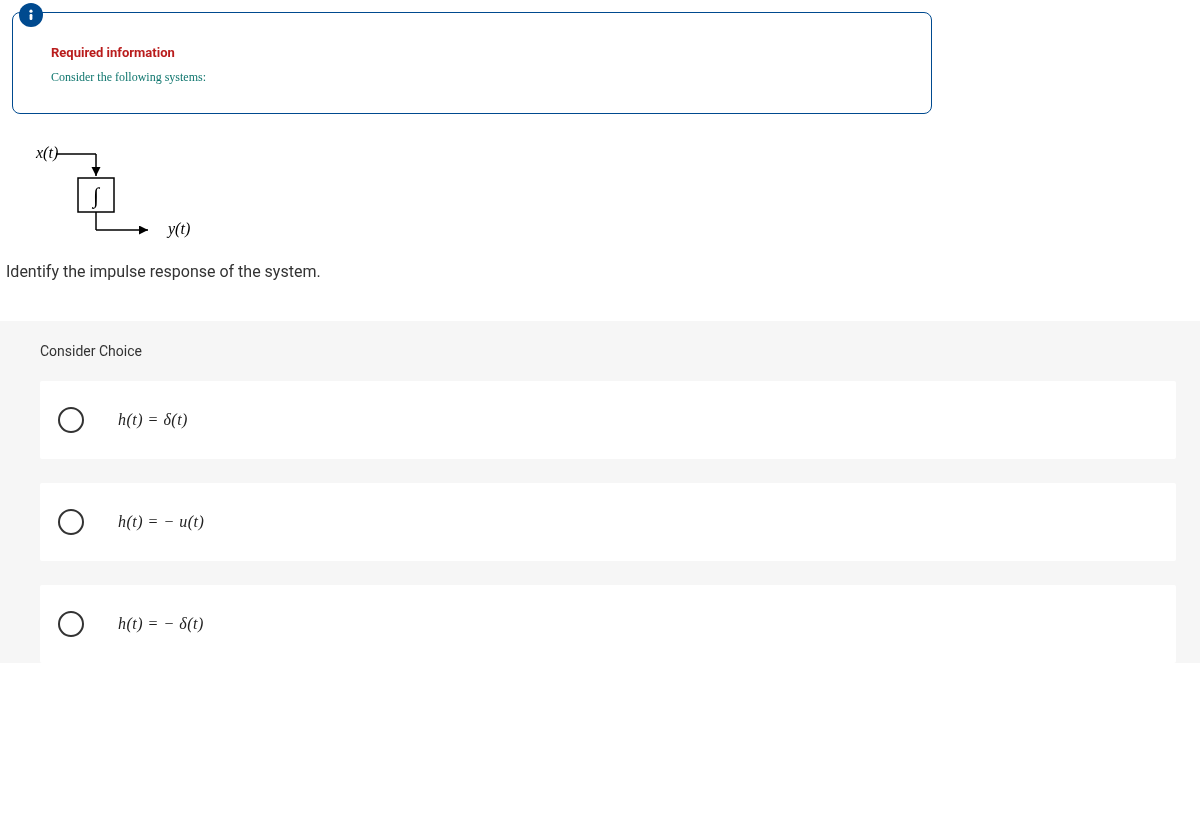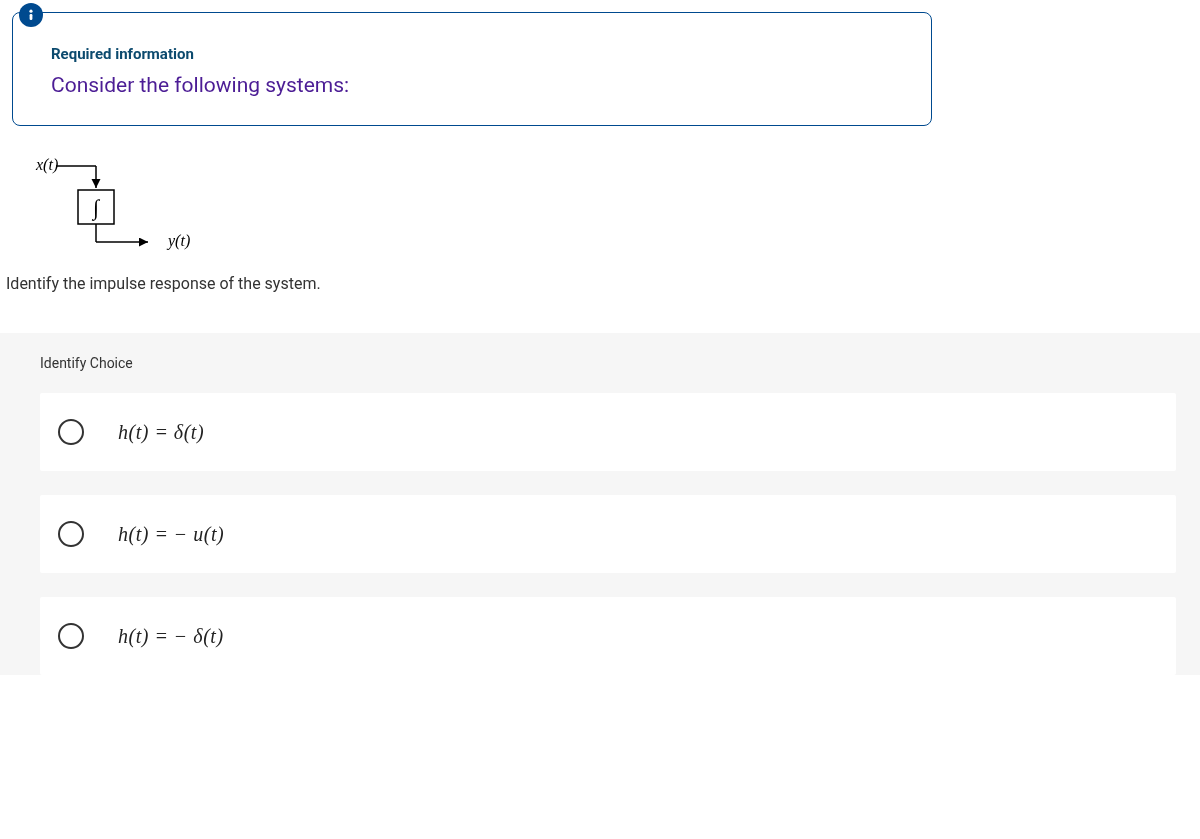--- a/index.html
+++ b/index.html
@@ -25,28 +25,29 @@
     width: 24px;
     height: 24px;
     background: #004a8f;
     border-radius: 50%;
     display: flex;
     align-items: center;
     justify-content: center;
   }
   .info-badge svg { display: block; }
   .info-title {
-    color: #0c4a6e;
+    color: #b91c1c;
     font-weight: 700;
-    font-size: 15px;
+    font-size: 13px;
     margin-bottom: 10px;
   }
   .info-text {
-    color: #4c1d95;
-    font-size: 21px;
+    color: #0f766e;
+    font-size: 12px;
+    font-family: Liberation Serif, serif;
   }
   .diagram-wrap {
     margin: 28px 0 20px 18px;
     width: 180px;
     height: 100px;
     text-align: center;
   }
   .prompt {
     font-size: 16px;
     color: #333;
@@ -77,21 +78,21 @@
     width: 26px;
     height: 26px;
     border: 2.5px solid #333;
     border-radius: 50%;
     flex: 0 0 auto;
     margin-right: 34px;
   }
   .choice-label {
     font-family: "Times New Roman", Times, serif;
     font-style: italic;
-    font-size: 20px;
+    font-size: 16px;
     color: #222;
     letter-spacing: 0.5px;
   }
 </style>
 </head>
 <body>
 
 <div class="info-box">
   <div class="info-badge">
     <svg width="14" height="14" viewBox="0 0 14 14">
@@ -125,21 +126,21 @@
 
     <line x1="78" y1="88" x2="130" y2="88" stroke="#000" stroke-width="1.5" marker-end="url(#arrow)"></line>
 
     <text x="150" y="92" font-family="Times New Roman" font-style="italic" font-size="16" fill="#000">y(t)</text>
   </svg>
 </div>
 
 <div class="prompt">Identify the impulse response of the system.</div>
 
 <div class="mc-block">
-  <div class="mc-header">Identify Choice</div>
+  <div class="mc-header">Consider Choice</div>
 
   <div class="choice-row">
     <div class="radio"></div>
     <div class="choice-label">h(t)  =  δ(t)</div>
   </div>
   <div class="choice-row">
     <div class="radio"></div>
     <div class="choice-label">h(t)  =  − u(t)</div>
   </div>
   <div class="choice-row">

